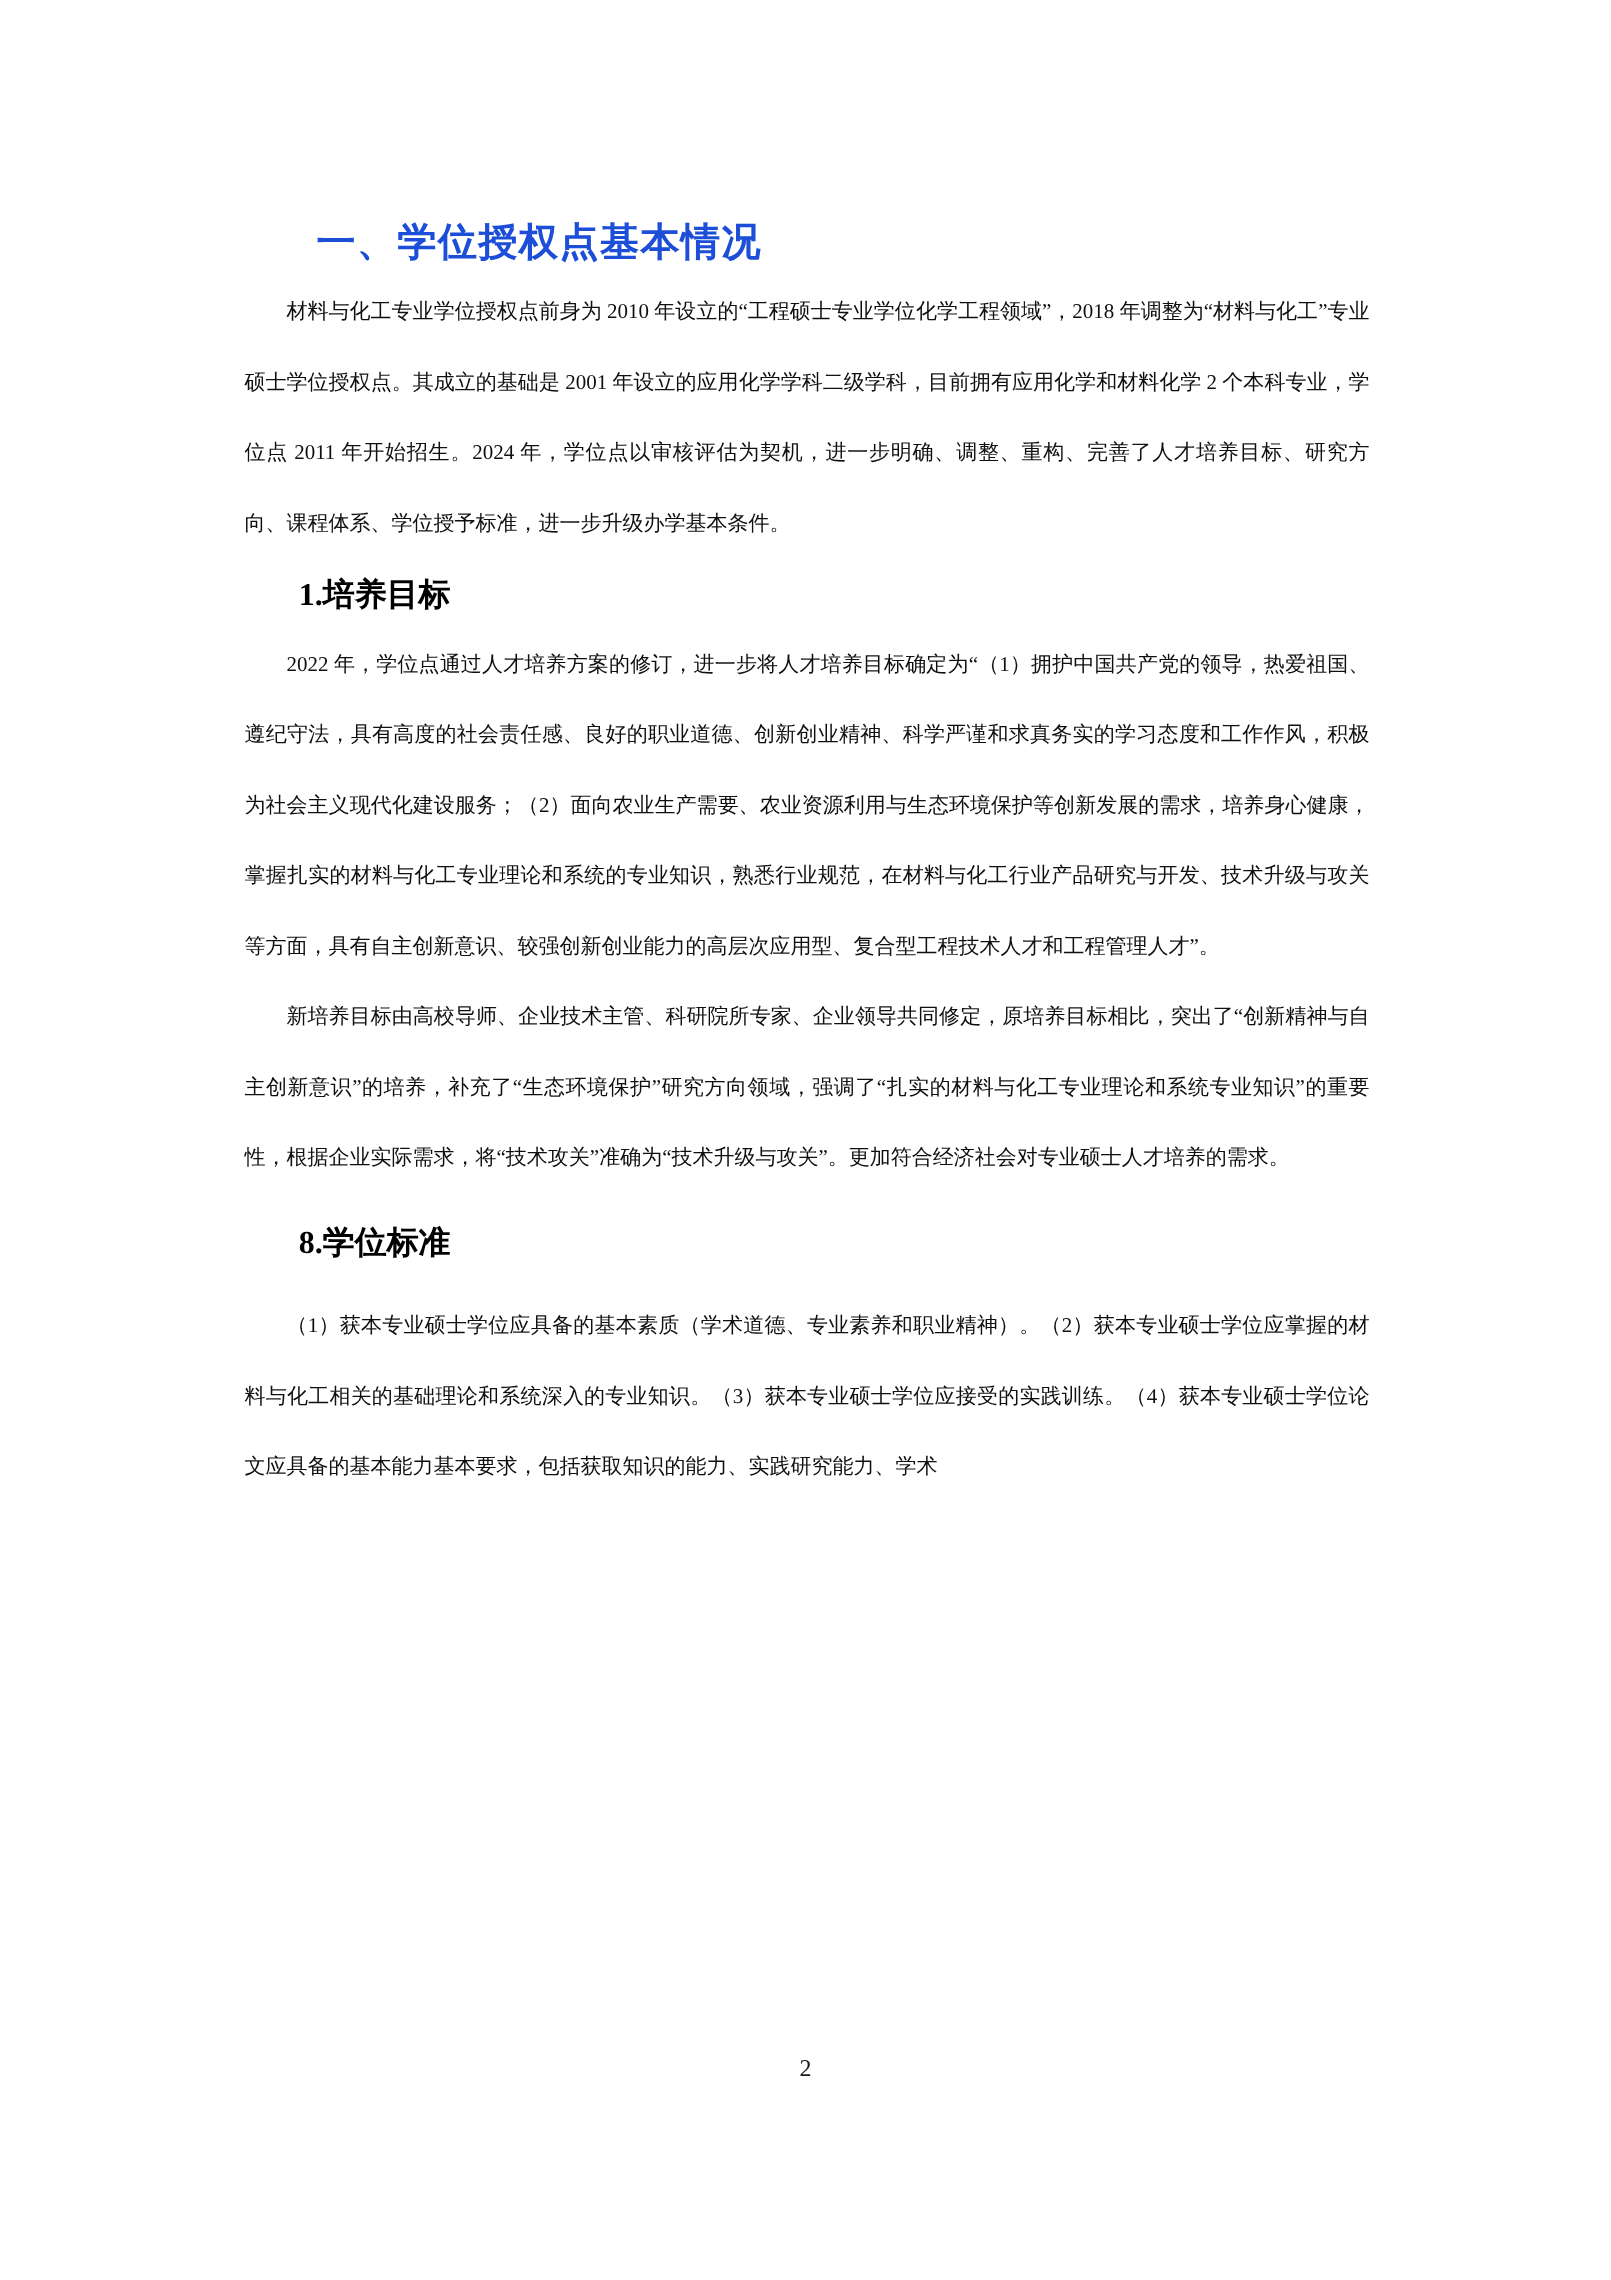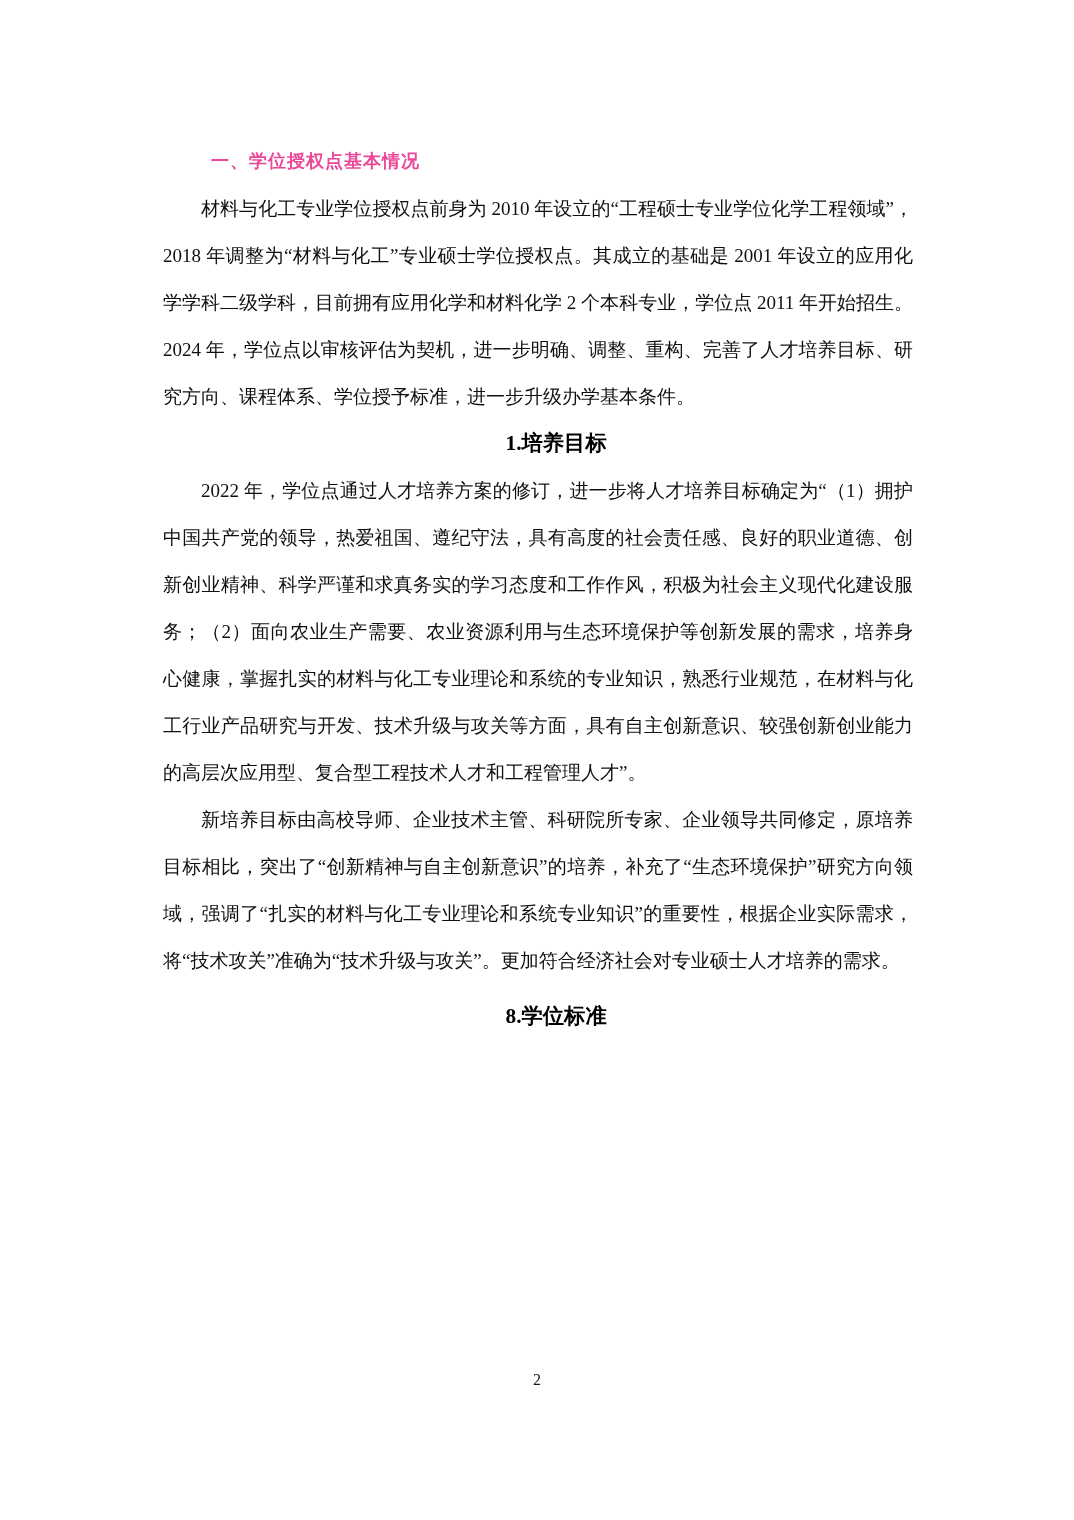--- a/index.html
+++ b/index.html
@@ -17,44 +17,43 @@
     overflow: hidden;
   }
   .content {
     position: absolute;
     left: 163px;
     top: 144px;
     width: 750px;
   }
   .doc-title {
     font-family: "Liberation Sans", "DejaVu Sans", sans-serif;
-    font-size: 18px;
+    font-size: 26px;
     font-weight: bold;
     line-height: 34px;
     letter-spacing: 1px;
     margin: 0 0 7px 0;
     text-indent: 48px;
-    color: #ec4899;
+    color: #1d4ed8;
   }
   .para {
-    font-size: 19px;
+    font-size: 14px;
     line-height: 47px;
     margin: 0;
     text-align: justify;
     text-indent: 2em;
     word-break: break-all;
   }
   .sub-heading {
     font-size: 21.3px;
     line-height: 47px;
     font-weight: bold;
     margin: 0;
     text-indent: 1.7em;
     color: #000000;
-    text-align: center;
   }
   .sub-heading.spaced {
     margin: 9px 0;
   }
   .page-number {
     position: absolute;
     top: 1368px;
     left: 0;
     width: 100%;
     text-align: center;
@@ -73,16 +72,17 @@
     <p class="para">材料与化工专业学位授权点前身为 2010 年设立的“工程硕士专业学位化学工程领域”，2018 年调整为“材料与化工”专业硕士学位授权点。其成立的基础是 2001 年设立的应用化学学科二级学科，目前拥有应用化学和材料化学 2 个本科专业，学位点 2011 年开始招生。2024 年，学位点以审核评估为契机，进一步明确、调整、重构、完善了人才培养目标、研究方向、课程体系、学位授予标准，进一步升级办学基本条件。</p>
 
     <h2 class="sub-heading">1.培养目标</h2>
 
     <p class="para">2022 年，学位点通过人才培养方案的修订，进一步将人才培养目标确定为“（1）拥护中国共产党的领导，热爱祖国、遵纪守法，具有高度的社会责任感、良好的职业道德、创新创业精神、科学严谨和求真务实的学习态度和工作作风，积极为社会主义现代化建设服务；（2）面向农业生产需要、农业资源利用与生态环境保护等创新发展的需求，培养身心健康，掌握扎实的材料与化工专业理论和系统的专业知识，熟悉行业规范，在材料与化工行业产品研究与开发、技术升级与攻关等方面，具有自主创新意识、较强创新创业能力的高层次应用型、复合型工程技术人才和工程管理人才”。</p>
 
     <p class="para">新培养目标由高校导师、企业技术主管、科研院所专家、企业领导共同修定，原培养目标相比，突出了“创新精神与自主创新意识”的培养，补充了“生态环境保护”研究方向领域，强调了“扎实的材料与化工专业理论和系统专业知识”的重要性，根据企业实际需求，将“技术攻关”准确为“技术升级与攻关”。更加符合经济社会对专业硕士人才培养的需求。</p>
 
     <h2 class="sub-heading spaced">8.学位标准</h2>
 
+    <p class="para">（1）获本专业硕士学位应具备的基本素质（学术道德、专业素养和职业精神）。（2）获本专业硕士学位应掌握的材料与化工相关的基础理论和系统深入的专业知识。（3）获本专业硕士学位应接受的实践训练。（4）获本专业硕士学位论文应具备的基本能力基本要求，包括获取知识的能力、实践研究能力、学术</p>
   </div>
 
   <div class="page-number">2</div>
 </div>
 
 </body></html>

